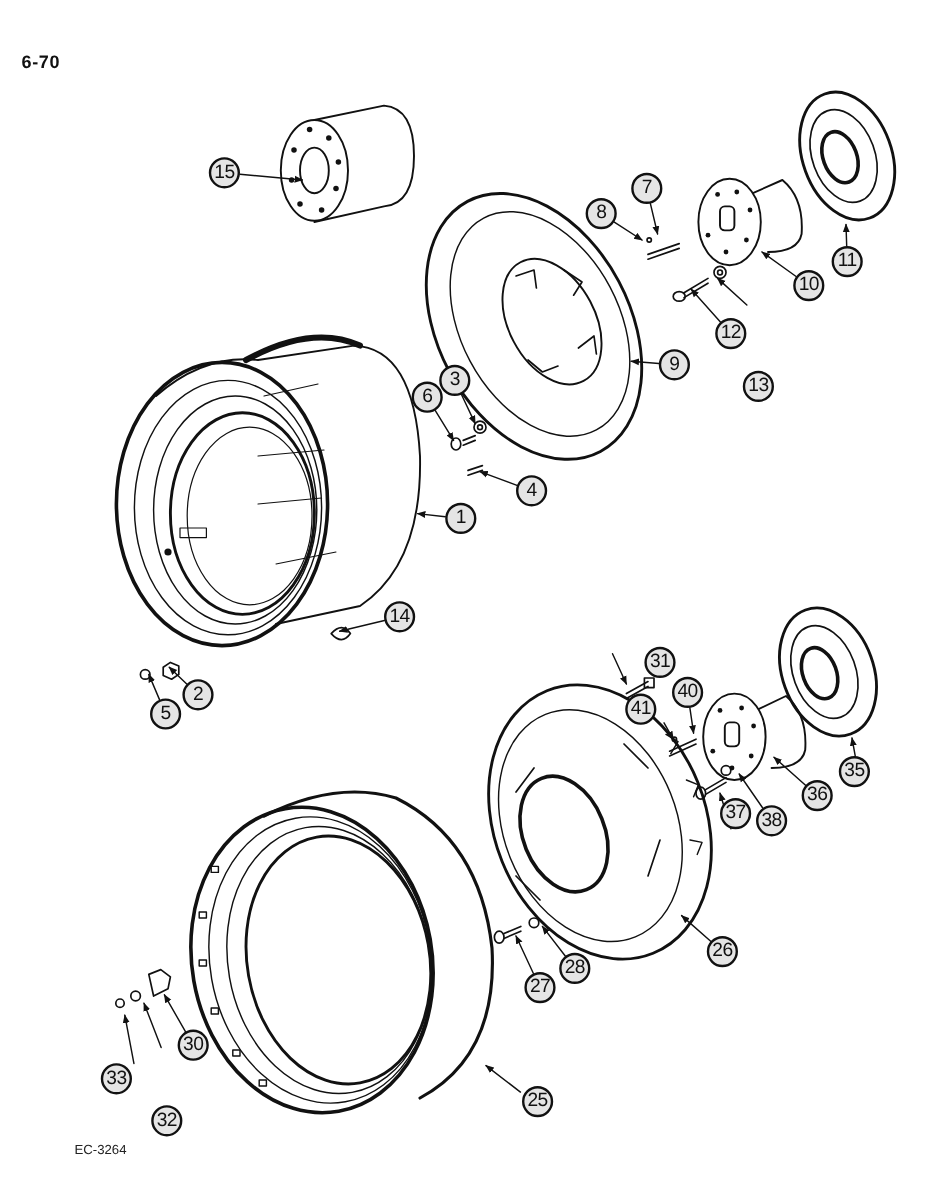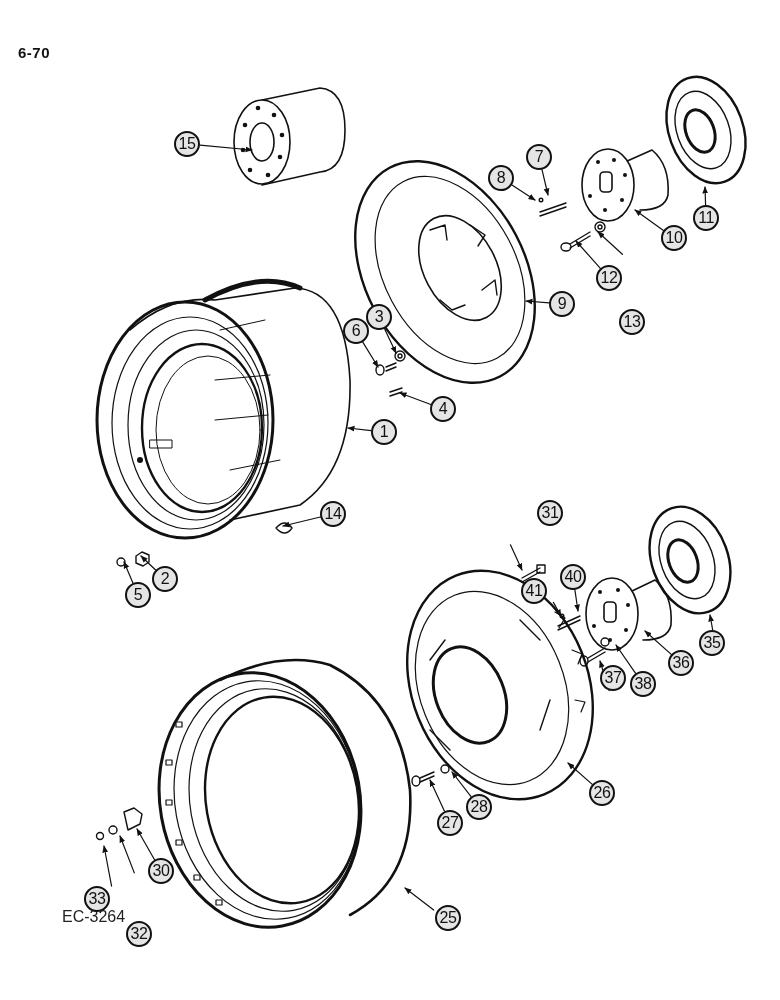--- a/index.html
+++ b/index.html
@@ -1,19 +1,19 @@
 <!DOCTYPE html>
 <html><head>
 <meta charset="utf-8">
 <style>
   html, body { margin:0; padding:0; background:#ffffff; }
   body { width:780px; height:1000px; position:relative; overflow:hidden;
          font-family:"Liberation Sans", sans-serif; color:#111; }
   #page-label { position:absolute; left:18px; top:44px; font-size:15px; font-weight:bold; letter-spacing:0.5px; }
-  #drawing-code { position:absolute; left:62px; top:908px; font-size:16px; color:#222; }
+  #drawing-code { position:absolute; left:62px; top:953px; font-size:11px; color:#222; }
   svg#art { position:absolute; left:0; top:0; }
   .callout { position:absolute; width:26px; height:26px; margin-left:-13px; margin-top:-13px;
              border:2px solid #111; border-radius:50%; background:#e5e5e5; box-sizing:border-box;
              display:flex; align-items:center; justify-content:center;
              font-family:"Liberation Sans Narrow","Liberation Sans", sans-serif; font-weight:normal; font-size:16px; letter-spacing:-0.5px; }
 </style>
 </head>
 <body>
 
 <div id="page-label">6-70</div>
@@ -206,21 +206,21 @@
     <div class="callout" style="left: 706px; top: 218px;">11</div>
     <div class="callout" style="left: 609px; top: 278px;">12</div>
     <div class="callout" style="left: 632px; top: 263px; margin-top: 46px;">13</div>
     <div class="callout" style="left: 333px; top: 514px;">14</div>
     <div class="callout" style="left: 187px; top: 144px;">15</div>
     <div class="callout" style="left: 448px; top: 918px;">25</div>
     <div class="callout" style="left: 602px; top: 793px;">26</div>
     <div class="callout" style="left: 450px; top: 823px;">27</div>
     <div class="callout" style="left: 479px; top: 807px;">28</div>
     <div class="callout" style="left: 161px; top: 871px;">30</div>
-    <div class="callout" style="left: 505px; top: 513px; margin-left: 32px;">31</div>
+    <div class="callout" style="left: 505px; top: 552px; margin-left: 32px;">31</div>
     <div class="callout" style="left: 139px; top: 885px; margin-top: 36px;">32</div>
     <div class="callout" style="left: 97px; top: 899px;">33</div>
     <div class="callout" style="left: 712px; top: 643px;">35</div>
     <div class="callout" style="left: 681px; top: 663px;">36</div>
     <div class="callout" style="left: 613px; top: 678px;">37</div>
     <div class="callout" style="left: 643px; top: 684px;">38</div>
     <div class="callout" style="left: 573px; top: 577px;">40</div>
     <div class="callout" style="left: 534px; top: 591px;">41</div>
   </div>
 

